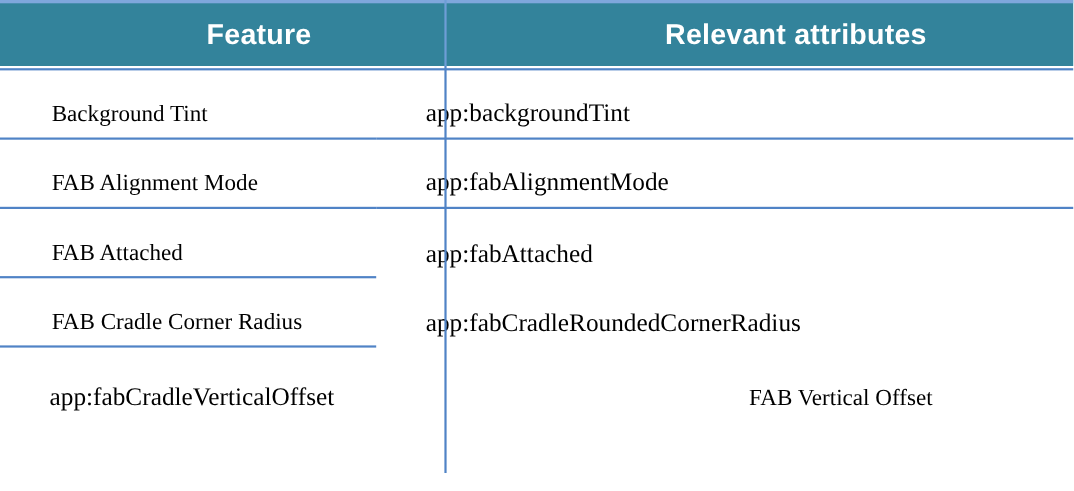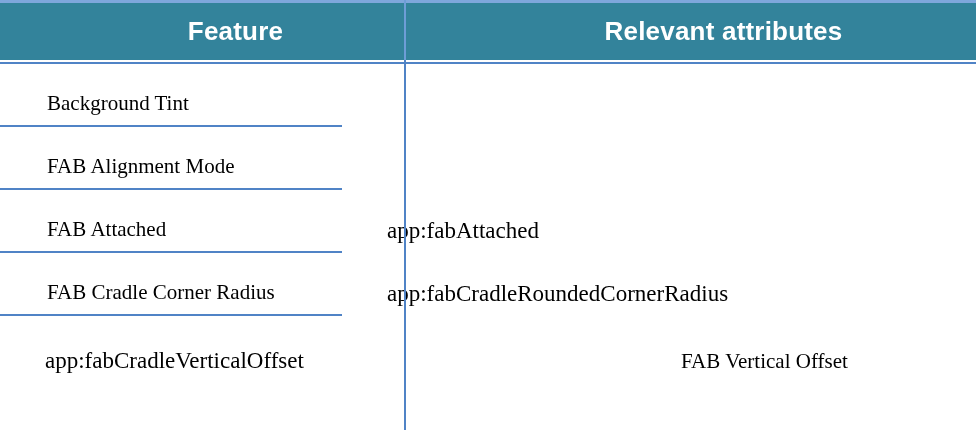--- a/index.html
+++ b/index.html
@@ -95,25 +95,31 @@
       <span>Relevant attributes</span>
     </div>
   </div>
 
   <div class="header-rule"></div>
 
   <div class="trow rule-full">
     <div class="cell cell-left">
       <span>Background Tint</span>
     </div>
+    <div class="cell cell-right">
+      <span>app:backgroundTint</span>
+    </div>
   </div>
 
   <div class="trow rule-full">
     <div class="cell cell-left">
       <span>FAB Alignment Mode</span>
+    </div>
+    <div class="cell cell-right">
+      <span>app:fabAlignmentMode</span>
     </div>
   </div>
 
   <div class="trow rule-left">
     <div class="cell cell-left">
       <span>FAB Attached</span>
     </div>
     <div class="cell cell-right">
       <span>app:fabAttached</span>
     </div>

